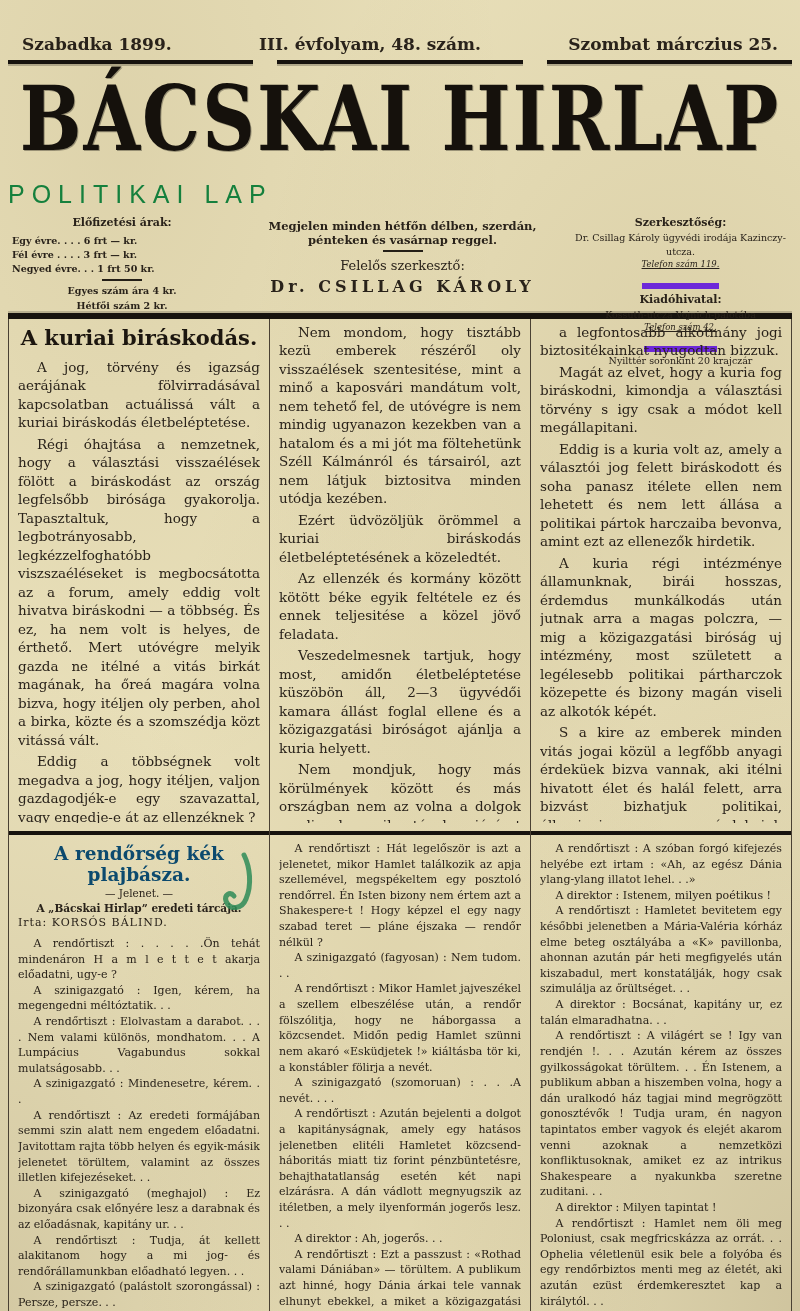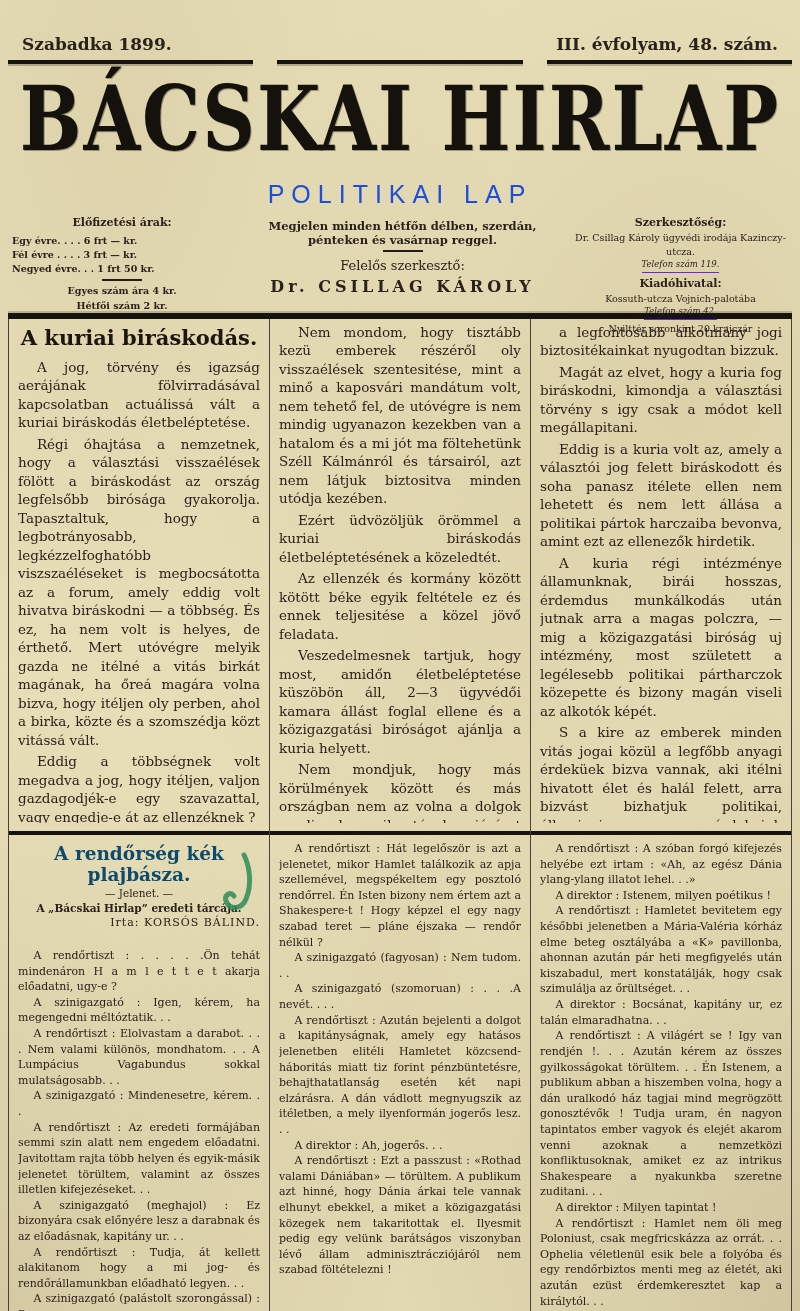--- a/index.html
+++ b/index.html
@@ -24,64 +24,65 @@
   .rule-segments .seg{height:4px;background:#17130e;flex:1;box-shadow:0 2px 0 rgba(23,19,14,.25);}
   
   .masthead{
     text-align:center;font-weight:bold;font-size:73px;letter-spacing:2px;
     white-space:nowrap;line-height:1;color:#15110c;
     transform:scaleY(1.22);transform-origin:top center;
     margin:8px 0 2px 0;height:104px;
     text-shadow:1px 1px 0 rgba(21,17,12,.35);
   }
   .subtitle{
-    text-align:center;font-family:"Liberation Sans","DejaVu Sans",sans-serif;
-    font-size:25px;letter-spacing:7px;color:#1d4ed8;margin:2px 0 6px 0;font-weight:500;
+    font-family:"Liberation Sans","DejaVu Sans",sans-serif;
+    font-size:25px;letter-spacing:7px;color:#15803d;margin:2px 0 6px 0;font-weight:500;
   }
   
   .info-row{display:flex;justify-content:center;align-items:flex-start;padding:0 4px;height:96px;}
   .info-left{width:220px;font-size:9.5px;font-weight:bold;line-height:1.5;}
   .info-left .blk-title{text-align:center;font-size:11px;margin-bottom:2px;}
   .mini-rule{width:40px;border-top:2px solid #241f17;margin:3px auto;}
   .info-center{flex:1;text-align:center;font-size:11px;padding:4px 6px 0 6px;}
   .appears-line{font-weight:bold;font-size:11.5px;}
   .editor-label{font-size:13px;margin-top:6px;}
   .editor-name{font-size:16px;font-weight:bold;letter-spacing:4px;margin-top:4px;}
   .info-right{width:215px;text-align:center;font-size:9.5px;line-height:1.45;}
   .info-right .blk-title{font-weight:bold;font-size:11px;}
   .tel{font-style:italic;font-size:8.5px;}
-  .tel-u{display:inline-block;border-bottom:1px solid #6d28d9;padding-bottom:1px;}
+  .tel-u{display:inline-block;border-bottom:6px solid #6d28d9;padding-bottom:12px;text-decoration:underline;}
   .heavy-bar{height:6px;background:#17130e;margin:2px 0 0 0;box-shadow:0 -2px 0 rgba(23,19,14,.2);}
   
   .columns{display:flex;align-items:stretch;border-left:1px solid #4a4133;border-right:1px solid #4a4133;}
   .col{flex:1;padding:4px 9px 0 9px;min-width:0;}
   .col + .col{border-left:1px solid #4a4133;}
   .article-section{height:500px;overflow:hidden;}
   .article-title{text-align:center;font-weight:bold;font-size:21px;margin:2px 0 8px 0;color:#1c160f;}
   .article-section p, .feuilleton-body p{
     margin:0 0 3px 0;font-size:13.5px;line-height:1.37;text-align:justify;
     text-indent:1.4em;hyphens:manual;
   }
   .section-rule{border-top:4px solid #17130e;margin:8px -9px 6px -9px;}
   .feuilleton{height:480px;overflow:hidden;position:relative;}
   .feuilleton-title{text-align:center;font-weight:bold;font-size:18.5px;margin:2px 0 2px 0;color:#0c4a6e;}
   .feuilleton-sub{text-align:center;font-size:10.5px;margin:2px 0;}
   .feuilleton-credit{text-align:center;font-size:10.5px;font-weight:bold;margin:3px 0 1px 0;}
-  .feuilleton-credit2{text-align:right;font-size:11px;margin:2px 0 19px 0;letter-spacing:1px;}
+  .feuilleton-credit2{text-align:left;font-size:11px;margin:2px 0 7px 0;letter-spacing:1px;}
   .feuilleton-body p{font-size:11px;line-height:1.42;margin:0;}
   .pen-mark{position:absolute;top:8px;right:2px;pointer-events:none;}
 </style>
 </head>
 <body>
 
 <div class="sheet">
 
   <div class="dateline">
     <span>Szabadka 1899.</span>
     <span>III. évfolyam, 48. szám.</span>
+    <span>Szombat márczius 25.</span>
   </div>
 
   <div class="rule-segments">
     <div class="seg"></div>
     <div class="seg"></div>
     <div class="seg"></div>
   </div>
 
   <div class="masthead">BÁCSKAI HIRLAP</div>
   <div class="subtitle">POLITIKAI LAP</div>
@@ -159,20 +160,21 @@
             <p>Az ellenzék és kormány között kötött béke egyik feltétele ez és ennek teljesitése a közel jövő feladata.</p>
             <p>Veszedelmesnek tartjuk, hogy most, amidőn életbeléptetése küszöbön áll, 2—3 ügyvédői kamara állást foglal ellene és a közigazgatási biróságot ajánlja a kuria helyett.</p>
             <p>Nem mondjuk, hogy más körülmények között és más országban nem az volna a dolgok rendje, hogy ily, tényleg jórészt közigazgatási dologban közigazgatási factorok itélkezzenek.</p>
           </div>
       </div>
       <div class="section-rule"></div>
       <div class="feuilleton">
         <div class="feuilleton-body">
             <p>A rendőrtiszt : Hát legelőször is azt a jelenetet, mikor Hamlet találkozik az apja szellemével, megspékeltem egy posztoló rendőrrel. Én Isten bizony nem értem azt a Shakespere-t ! Hogy képzel el egy nagy szabad teret — pláne éjszaka — rendőr nélkül ?</p>
             <p>A szinigazgató (fagyosan) : Nem tudom. . .</p>
+            <p>A rendőrtiszt : Mikor Hamlet jajveszékel a szellem elbeszélése után, a rendőr fölszólitja, hogy ne háborgassa a közcsendet. Midőn pedig Hamlet szünni nem akaró «Esküdjetek !» kiáltásba tör ki, a konstábler fölirja a nevét.</p>
             <p>A szinigazgató (szomoruan) : . . .A nevét. . . .</p>
             <p>A rendőrtiszt : Azután bejelenti a dolgot a kapitányságnak, amely egy hatásos jelenetben elitéli Hamletet közcsend-háboritás miatt tiz forint pénzbüntetésre, behajthatatlanság esetén két napi elzárásra. A dán vádlott megnyugszik az itéletben, a mely ilyenformán jogerős lesz. . .</p>
             <p>A direktor : Ah, jogerős. . .</p>
             <p>A rendőrtiszt : Ezt a passzust : «Rothad valami Dániában» — törültem. A publikum azt hinné, hogy Dánia árkai tele vannak elhunyt ebekkel, a miket a közigazgatási közegek nem takaritottak el. Ilyesmit pedig egy velünk barátságos viszonyban lévő állam adminisztrácziójáról nem szabad föltételezni !</p>
           </div>
       </div>
     </div>
 
     <div class="col">
       <div class="article-section">

